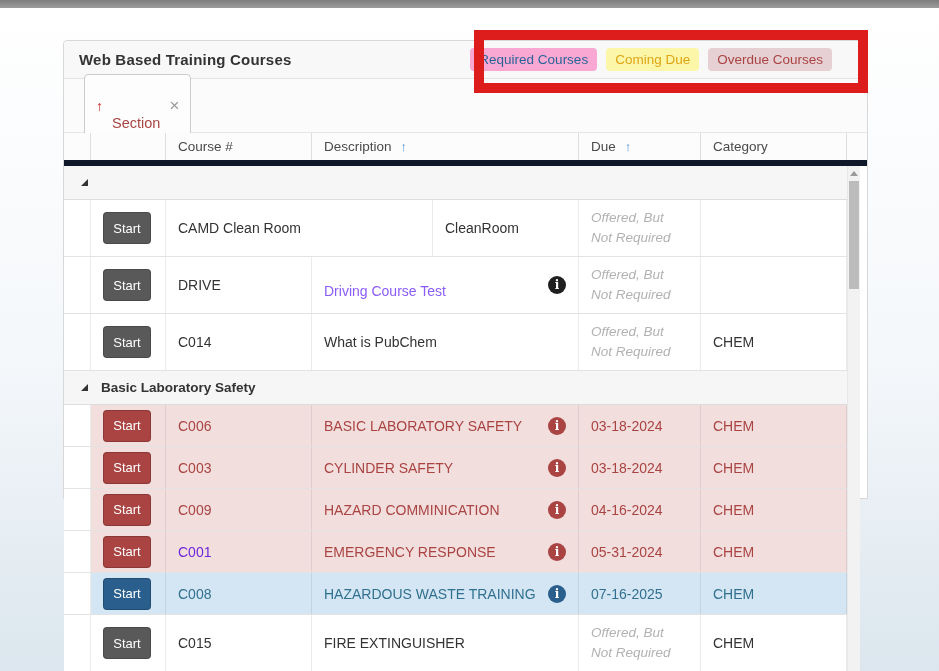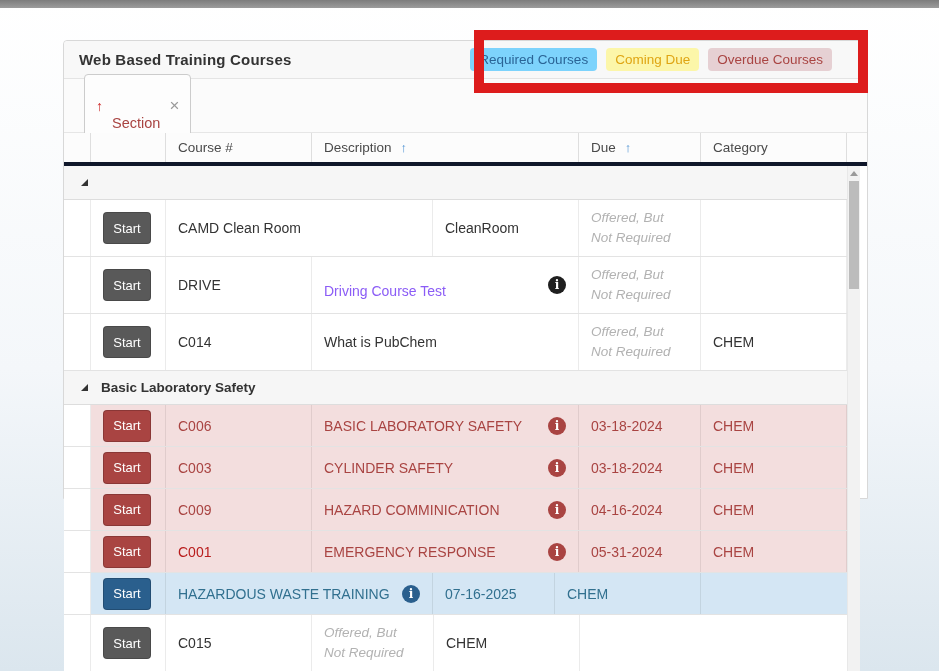--- a/index.html
+++ b/index.html
@@ -28,21 +28,21 @@
     display:flex; align-items:center; padding-left:20px; }
   .group-chip { display:inline-flex; align-items:center; gap:9px;
     border:1px solid #cccccc; border-radius:4px; background:#fdfdfd;
     padding:5px 11px; font-size:14.5px; cursor:default; }
   .chip-sort-arrow { color:#cc2424; font-weight:bold; font-size:14px; }
   .chip-label { color:#a94442;margin-top:35px; }
   .chip-close { color:#9a9a9a; font-size:17px; line-height:14px; }
 
   .grid { position:relative; height:538px; }
   .grid-header { display:flex; height:33px; background:#fcfcfc;
-    border-bottom:4px solid #0f172a; color:#4a4a4a; font-size:13.5px; }
+    border-bottom:6px solid #0f172a; color:#4a4a4a; font-size:13.5px; }
   .hcell { border-right:1px solid #dedede; display:flex; align-items:center;
     padding-left:12px; gap:9px; }
   .sort-arrow { color:#4a90d2; font-size:13px; }
 
   .c-indent { width:27px; } .c-btn { width:75px; } .c-course { width:146px; }
   .c-desc { width:267px; } .c-due { width:122px; } .c-cat { width:146px;align-items:center; }
   .h-scrollcorner { width:20px; border-right:none; }
 
   .grid-body { position:relative; width:783px; height:505px; overflow:hidden; }
 
@@ -81,21 +81,21 @@
 </style>
 </head>
 <body>
 
 <div class="window-top-bar"></div>
 
 <div class="panel">
   <div class="panel-heading">
     <span class="panel-title">Web Based Training Courses</span>
     <span class="legend">
-      <span class="badge" id="badge-0" style="background: #7dd3fc; color: rgb(42, 100, 150);">Required Courses</span>
+      <span class="badge" id="badge-0" style="background: #f9a8d4; color: rgb(42, 100, 150);">Required Courses</span>
       <span class="badge" id="badge-1" style="background: rgb(252, 246, 169); color: rgb(223, 165, 19);">Coming Due</span>
       <span class="badge" id="badge-2" style="background: rgb(230, 208, 211); color: rgb(169, 68, 66);">Overdue Courses</span>
     </span>
   </div>
 
   <div class="grouping-bar">
     <span class="group-chip">
       <span class="chip-sort-arrow">↑</span>
       <span class="chip-label">Section</span>
       <span class="chip-close">×</span>
@@ -218,50 +218,54 @@
           <div class="cell c-due">
             <span class="due-date" style="color: rgb(169, 68, 66);">04-16-2024</span>
           </div>
           <div class="cell c-cat" style="color: rgb(169, 68, 66);">CHEM</div>
         </div>
         <div class="data-row" style="background: rgb(243, 222, 222);">
           <div class="cell c-indent"></div>
           <div class="cell c-btn">
             <button class="start-btn" style="background: rgb(169, 68, 66);">Start</button>
           </div>
-          <div class="cell c-course" style="color: #b91c1c;">C001</div>
+          <div class="cell c-course" style="color: #6d28d9;">C001</div>
           <div class="cell c-desc">
             <span class="desc-text" style="color: rgb(169, 68, 66);">EMERGENCY RESPONSE</span>
             <span class="info-icon" style="background: rgb(169, 68, 66);">i</span>
           </div>
           <div class="cell c-due">
             <span class="due-date" style="color: rgb(169, 68, 66);">05-31-2024</span>
           </div>
           <div class="cell c-cat" style="color: rgb(169, 68, 66);">CHEM</div>
         </div>
         <div class="data-row" style="background: rgb(212, 230, 244);">
           <div class="cell c-indent"></div>
           <div class="cell c-btn">
             <button class="start-btn" style="background: rgb(42, 95, 141);">Start</button>
           </div>
+          <div class="cell c-course" style="color: rgb(49, 112, 143);">C008</div>
           <div class="cell c-desc">
             <span class="desc-text" style="color: rgb(49, 112, 143);">HAZARDOUS WASTE TRAINING</span>
             <span class="info-icon" style="background: rgb(42, 95, 141);">i</span>
           </div>
           <div class="cell c-due">
             <span class="due-date" style="color: rgb(49, 112, 143);">07-16-2025</span>
           </div>
           <div class="cell c-cat" style="color: rgb(49, 112, 143);">CHEM</div>
         </div>
         <div class="data-row tall" style="background: rgb(255, 255, 255);">
           <div class="cell c-indent"></div>
           <div class="cell c-btn">
             <button class="start-btn" style="background: rgb(89, 89, 89);">Start</button>
           </div>
           <div class="cell c-course" style="color: rgb(51, 51, 51);">C015</div>
+          <div class="cell c-desc">
+            <span class="desc-text" style="color: rgb(51, 51, 51);">FIRE EXTINGUISHER</span>
+          </div>
           <div class="cell c-due">
             <span class="due-note">Offered, But Not Required</span>
           </div>
           <div class="cell c-cat" style="color: rgb(51, 51, 51);">CHEM</div>
         </div>
       </div>
 
     <div class="vscrollbar">
       <div class="scroll-up-btn">
         <span class="scroll-up-tri"></span>

